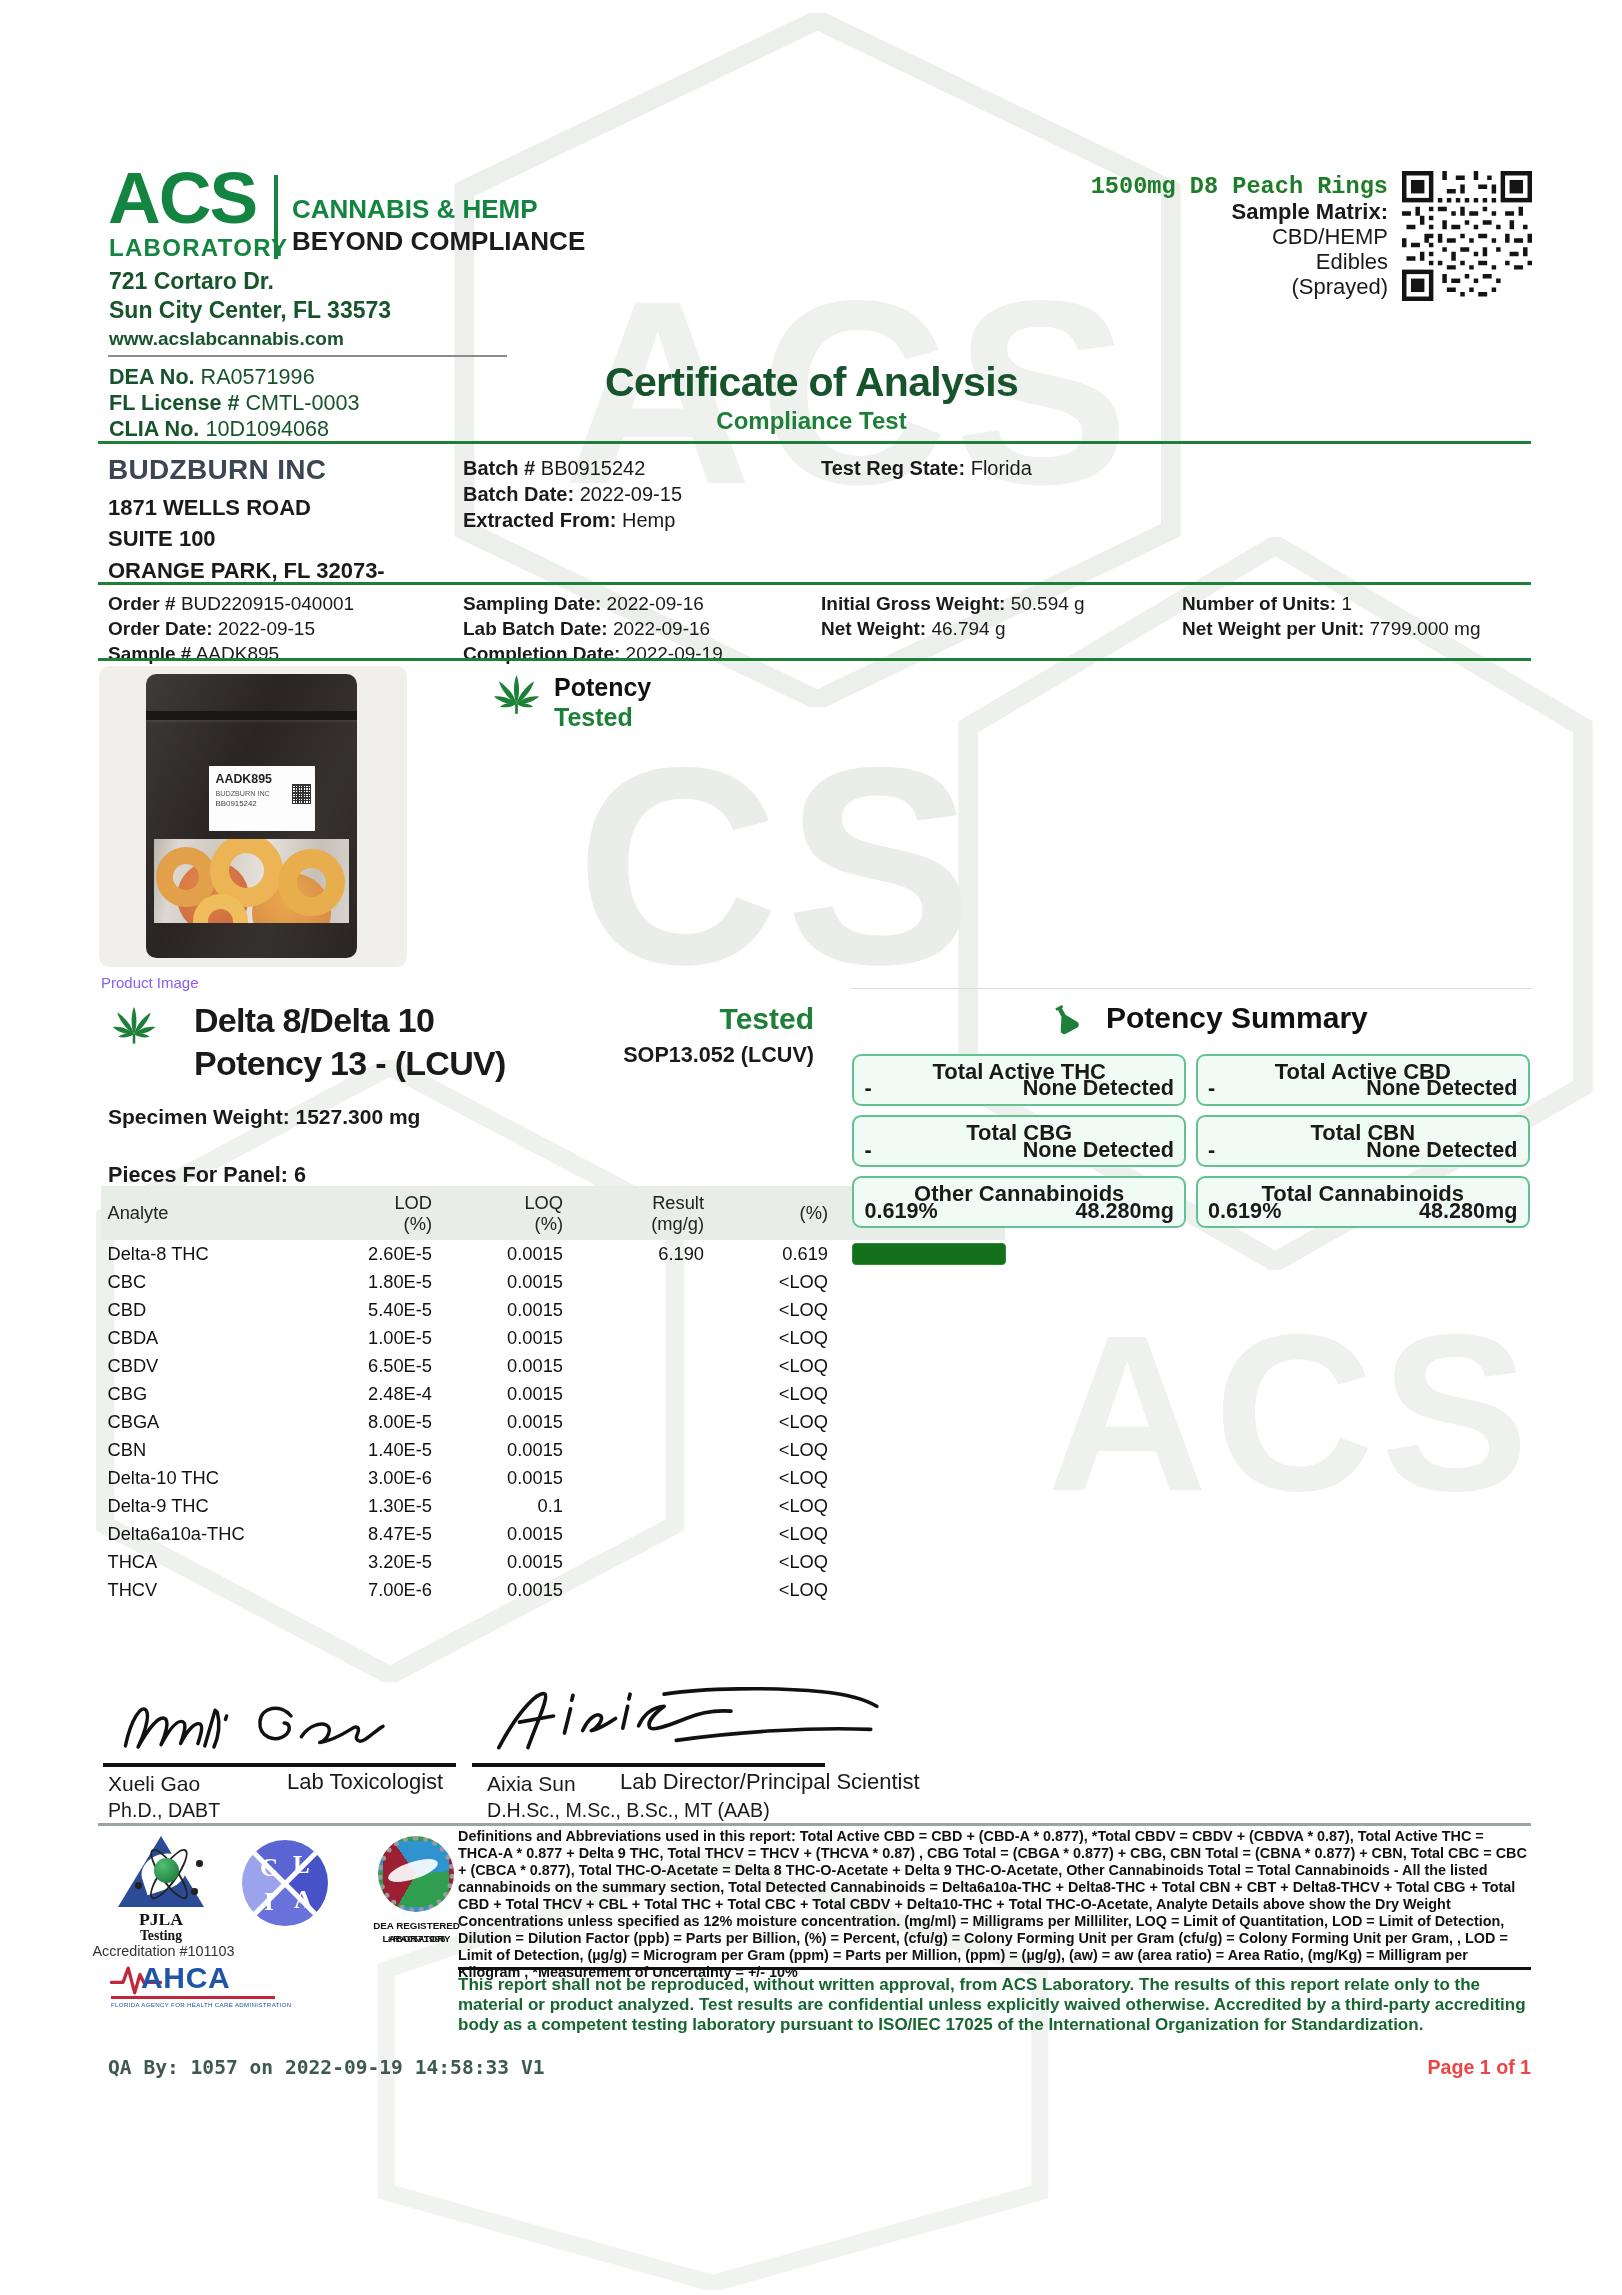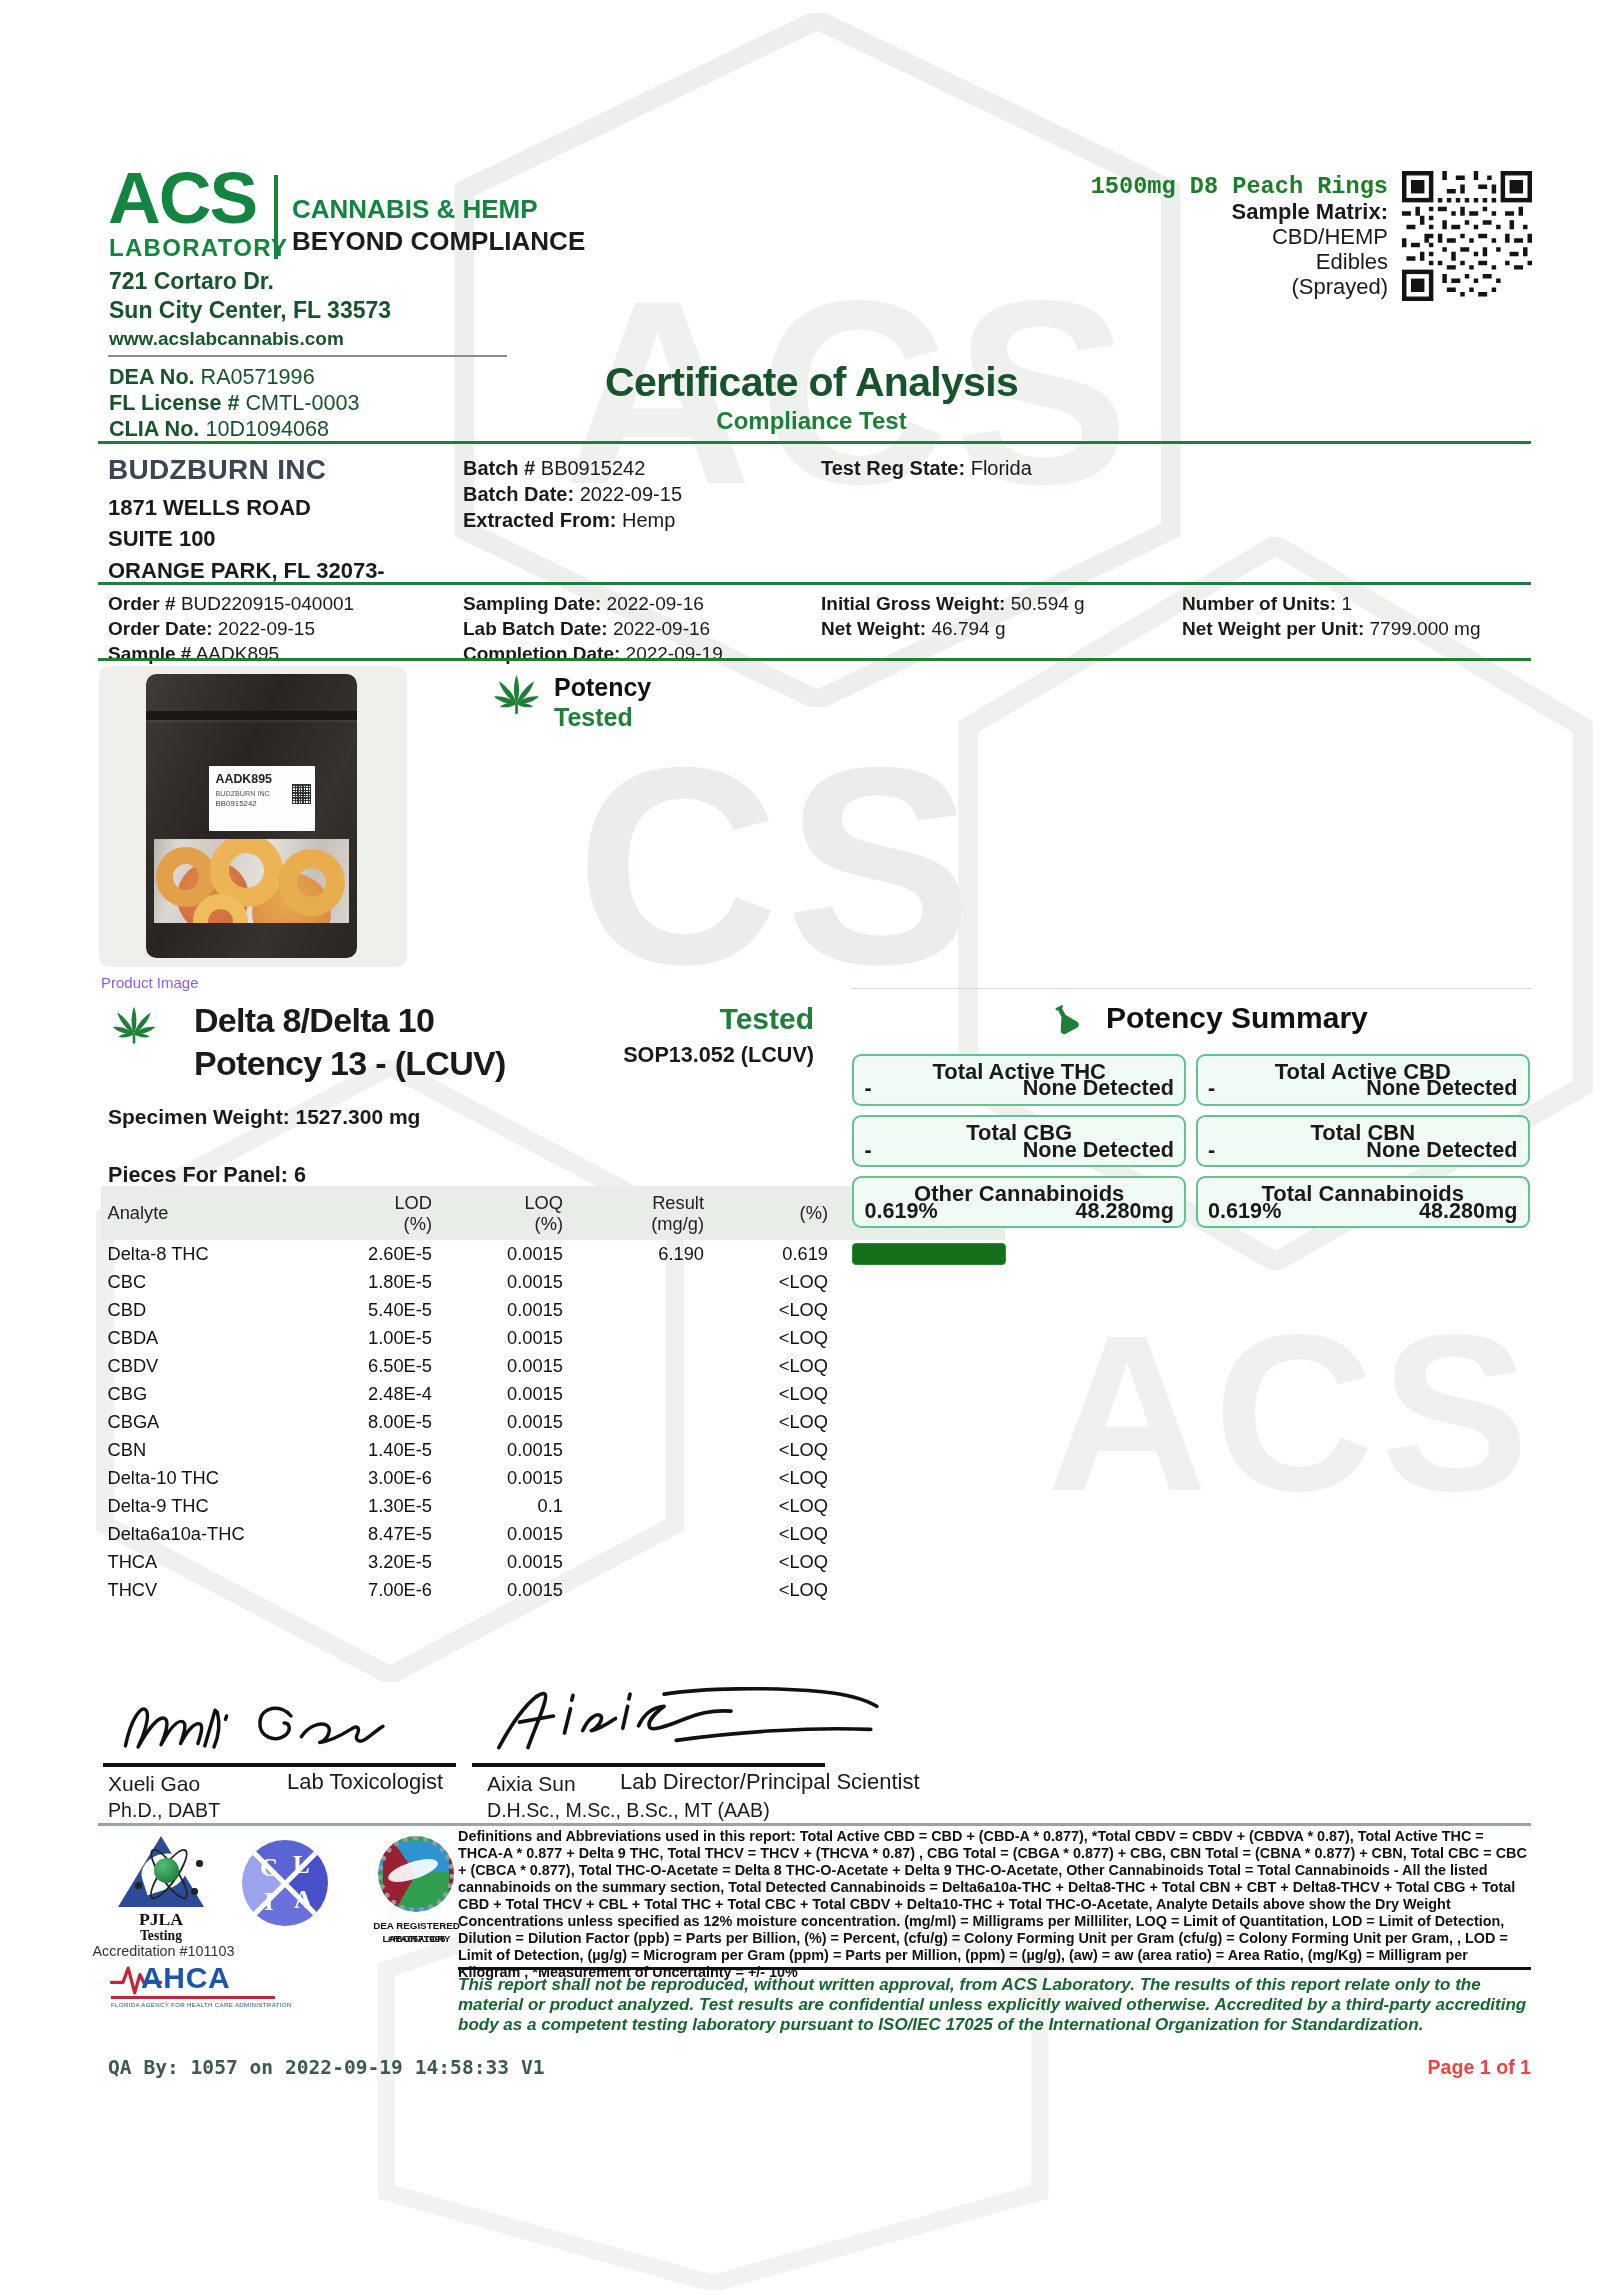--- a/index.html
+++ b/index.html
@@ -100,21 +100,21 @@
   .dea-seal{position:absolute;left:378px;top:1836px;width:76px;height:76px;border-radius:50%;
      border:5.9px dotted #9a9a9a;box-sizing:border-box;background:conic-gradient(from 210deg,#9c2033 0 115deg,#2f93d0 115deg 235deg,#2f9e4f 235deg 360deg);}
   .dea-swoosh{position:absolute;left:387px;top:1862px;width:52px;height:17px;background:#fff;border-radius:50%;transform:rotate(-18deg);opacity:0.9;}
   .dea-text{font-size:9.8px;font-weight:bold;color:#111;text-align:center;line-height:13px;}
   .ahca-text{font-size:30px;font-weight:bold;color:#1f55a8;letter-spacing:0.7px;line-height:1;}
   .ahca-under{position:absolute;background:#c0273a;height:2.6px;}
   .ahca-cap{font-size:6.2px;color:#1f55a8;letter-spacing:0.3px;}
   
   .defs{font-size:14.4px;font-weight:bold;line-height:17px;color:#111;text-align:left;}
   .blackrule{position:absolute;background:#111;}
-  .disclaimer{font-size:17px;font-weight:bold;font-style:italic;color:#17652f;line-height:20px;}
+  .disclaimer{font-size:17px;font-weight:bold;color:#17652f;line-height:20px;}
   .qa{font-family:"DejaVu Sans Mono",monospace;font-size:19.6px;font-weight:bold;color:#3e5a50;}
   .pageno{font-size:19.6px;font-weight:bold;color:#ef4444;}
 </style>
 </head>
 <body>
 
 <div id="page">
 
   <svg class="wm" style="left:425px;top:13px;width:785px;height:694px" viewBox="0 0 1200 1060">
     <polygon points="600,10 1140,270 1140,790 600,1050 60,790 60,270" fill="none" stroke="#ecefec" stroke-width="30"></polygon>

